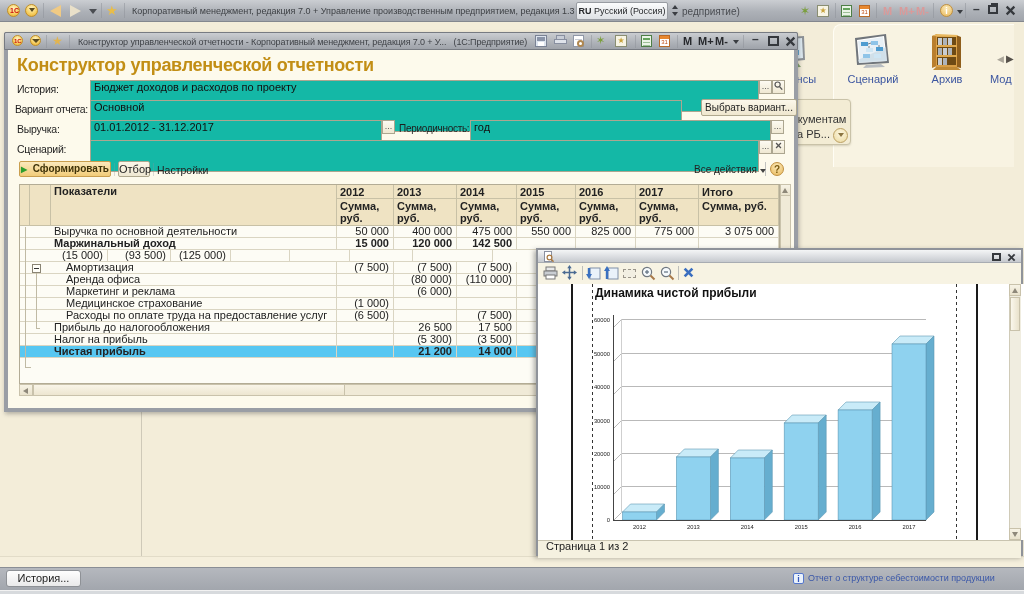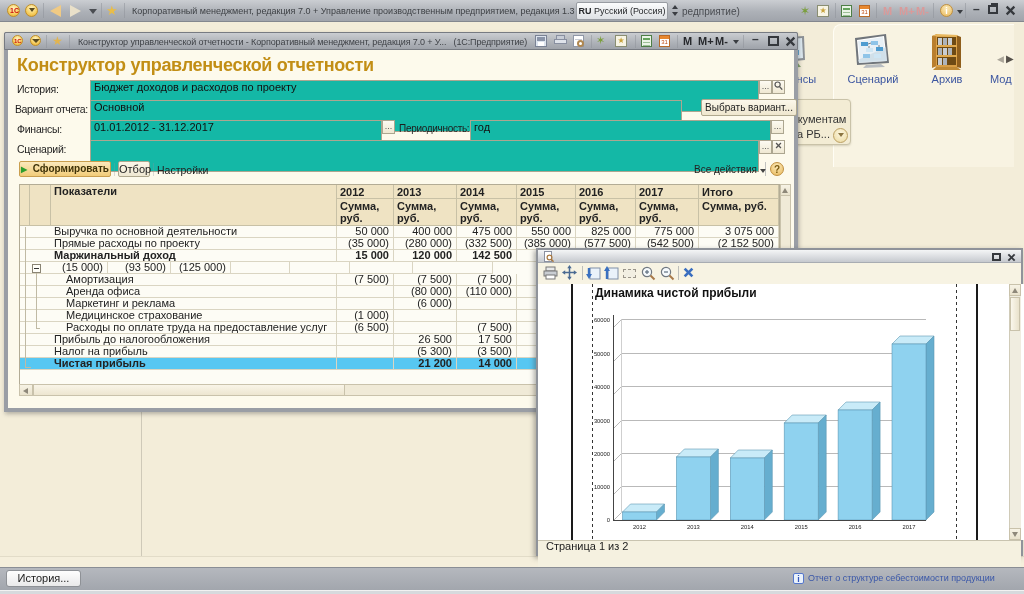--- a/index.html
+++ b/index.html
@@ -216,21 +216,21 @@
   <div class="btn3" style="left:759px;top:80px;">...</div>
   <div class="btn3" style="left:772px;top:80px;"><svg width="9" height="10" viewBox="0 0 9 10">
           <circle cx="3.6" cy="3.6" r="2.6" fill="none" stroke="#555" stroke-width="1.2"></circle>
           <line x1="5.6" y1="5.6" x2="8.2" y2="8.6" stroke="#555" stroke-width="1.4"></line>
         </svg></div>
 
   <div class="lbl" style="left:15px;top:103px;letter-spacing:-0.4px;">Вариант отчета:</div>
   <div class="inp" style="left:90px;top:100px;width:592px;">Основной</div>
   <div class="cbtn" style="left:689px;top:99px;width:96px;height:17px;line-height:15px;font-size:10px;white-space:nowrap;margin-left:12px;">Выбрать вариант...</div>
 
-  <div class="lbl" style="left:17px;top:123px;">Финансы:</div>
+  <div class="lbl" style="left:17px;top:123px;">Выручка:</div>
   <div class="inp" style="left:90px;top:120px;width:292px;">01.01.2012 - 31.12.2017</div>
   <div class="btn3" style="left:382px;top:120px;">...</div>
   <div class="lbl" style="left:399px;top:123px;font-size:10px;letter-spacing:-0.3px;">Периодичность:</div>
   <div class="inp" style="left:470px;top:120px;width:301px;">год</div>
   <div class="btn3" style="left:771px;top:120px;">...</div>
 
   <div class="lbl" style="left:17px;top:143px;">Сценарий:</div>
   <div class="inp" style="left:90px;top:140px;width:669px;"></div>
   <div class="btn3" style="left:759px;top:140px;">...</div>
   <div class="btn3" style="left:772px;top:140px;"><svg width="7" height="7" viewBox="0 0 10 10">
@@ -285,32 +285,20 @@
       <div class="c" style="width:10px;"></div>
           <div class="c" style="width:21px;"></div>
       <div class="c" style="width:286px;">Выручка по основной деятельности</div>
       <div class="c num" style="width:57px;">50 000</div>
           <div class="c num" style="width:63px;">400 000</div>
       <div class="c num" style="width:60px;">475 000</div>
           <div class="c num" style="width:59px;">550 000</div>
       <div class="c num" style="width:60px;">825 000</div>
           <div class="c num" style="width:63px;">775 000</div>
       <div class="c num" style="width:80px;">3 075 000</div>
-    </div>
-    <div class="drow">
-      <div class="c" style="width:10px;"></div>
-          <div class="c" style="width:21px;"></div>
-      <div class="c" style="width:286px;">Прямые расходы по проекту</div>
-      <div class="c num" style="width:57px;">(35 000)</div>
-          <div class="c num" style="width:63px;">(280 000)</div>
-      <div class="c num" style="width:60px;">(332 500)</div>
-          <div class="c num" style="width:59px;">(385 000)</div>
-      <div class="c num" style="width:60px;">(577 500)</div>
-          <div class="c num" style="width:63px;">(542 500)</div>
-      <div class="c num" style="width:80px;">(2 152 500)</div>
     </div>
     <div class="drow b">
       <div class="c" style="width:10px;"></div>
           <div class="c" style="width:21px;"></div>
       <div class="c" style="width:286px;">Маржинальный доход</div>
       <div class="c num" style="width:57px;">15 000</div>
           <div class="c num" style="width:63px;">120 000</div>
       <div class="c num" style="width:60px;">142 500</div>
           <div class="c num" style="width:59px;"></div>
       <div class="c num" style="width:60px;"></div>
@@ -571,21 +559,21 @@
         <text x="101.5" y="245">2012</text>
             <text x="155.4" y="245">2013</text>
             <text x="209.3" y="245">2014</text>
         <text x="263.2" y="245">2015</text>
             <text x="317.1" y="245">2016</text>
             <text x="371" y="245">2017</text>
       </g>
     </svg>
   </div>
 
-  <div style="position:absolute;left:0;top:290px;width:483px;height:28px;background:#F5F1E0;border-top:1px solid #C9C4B0;line-height:11px;padding-left:8px;color:#222;">Страница 1 из 2</div>
+  <div style="position:absolute;left:0;top:290px;width:483px;height:18px;background:#F5F1E0;border-top:1px solid #C9C4B0;line-height:11px;padding-left:8px;color:#222;">Страница 1 из 2</div>
 
   <div class="abs" style="left:471px;top:34px;width:12px;height:256px;background:#F0EDE0;border-left:1px solid #D0CBB8;"></div>
   <div class="sbtn" style="left:471px;top:34px;width:12px;height:12px;">
         <div style="margin:3px 0 0 2px;width:0;height:0;border-left:3px solid transparent;border-right:3px solid transparent;border-bottom:5px solid #8E887A;"></div>
       </div>
   <div class="abs" style="left:472px;top:47px;width:10px;height:34px;background:linear-gradient(90deg,#FAF7EC,#E9E2CC);border:1px solid #C9C2AB;"></div>
   <div class="sbtn" style="left:471px;top:278px;width:12px;height:12px;">
         <div style="margin:3px 0 0 2px;width:0;height:0;border-left:3px solid transparent;border-right:3px solid transparent;border-top:5px solid #8E887A;"></div>
       </div>
 </div>

